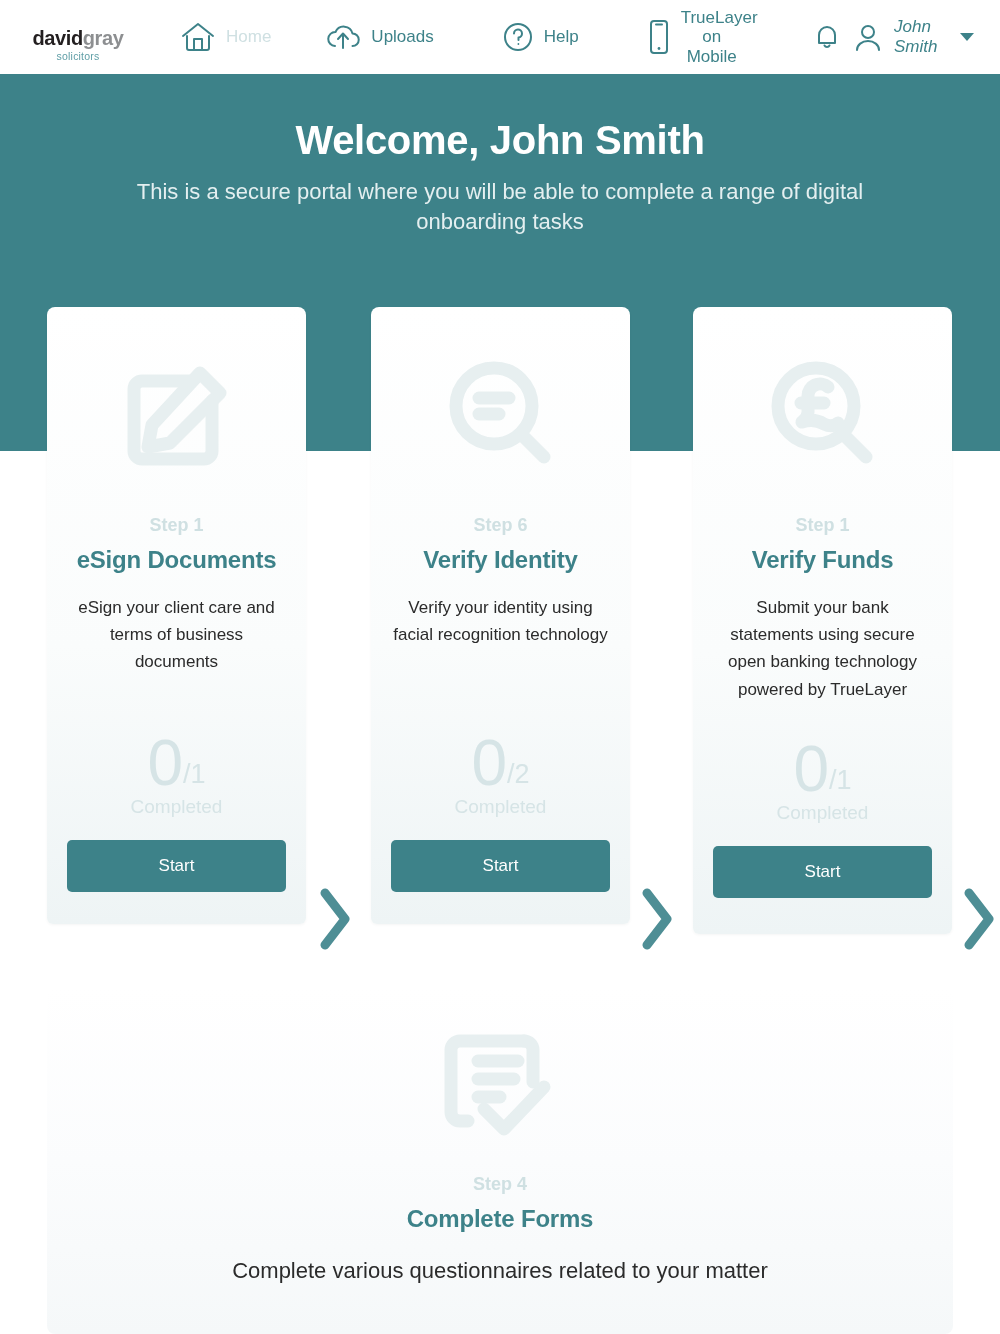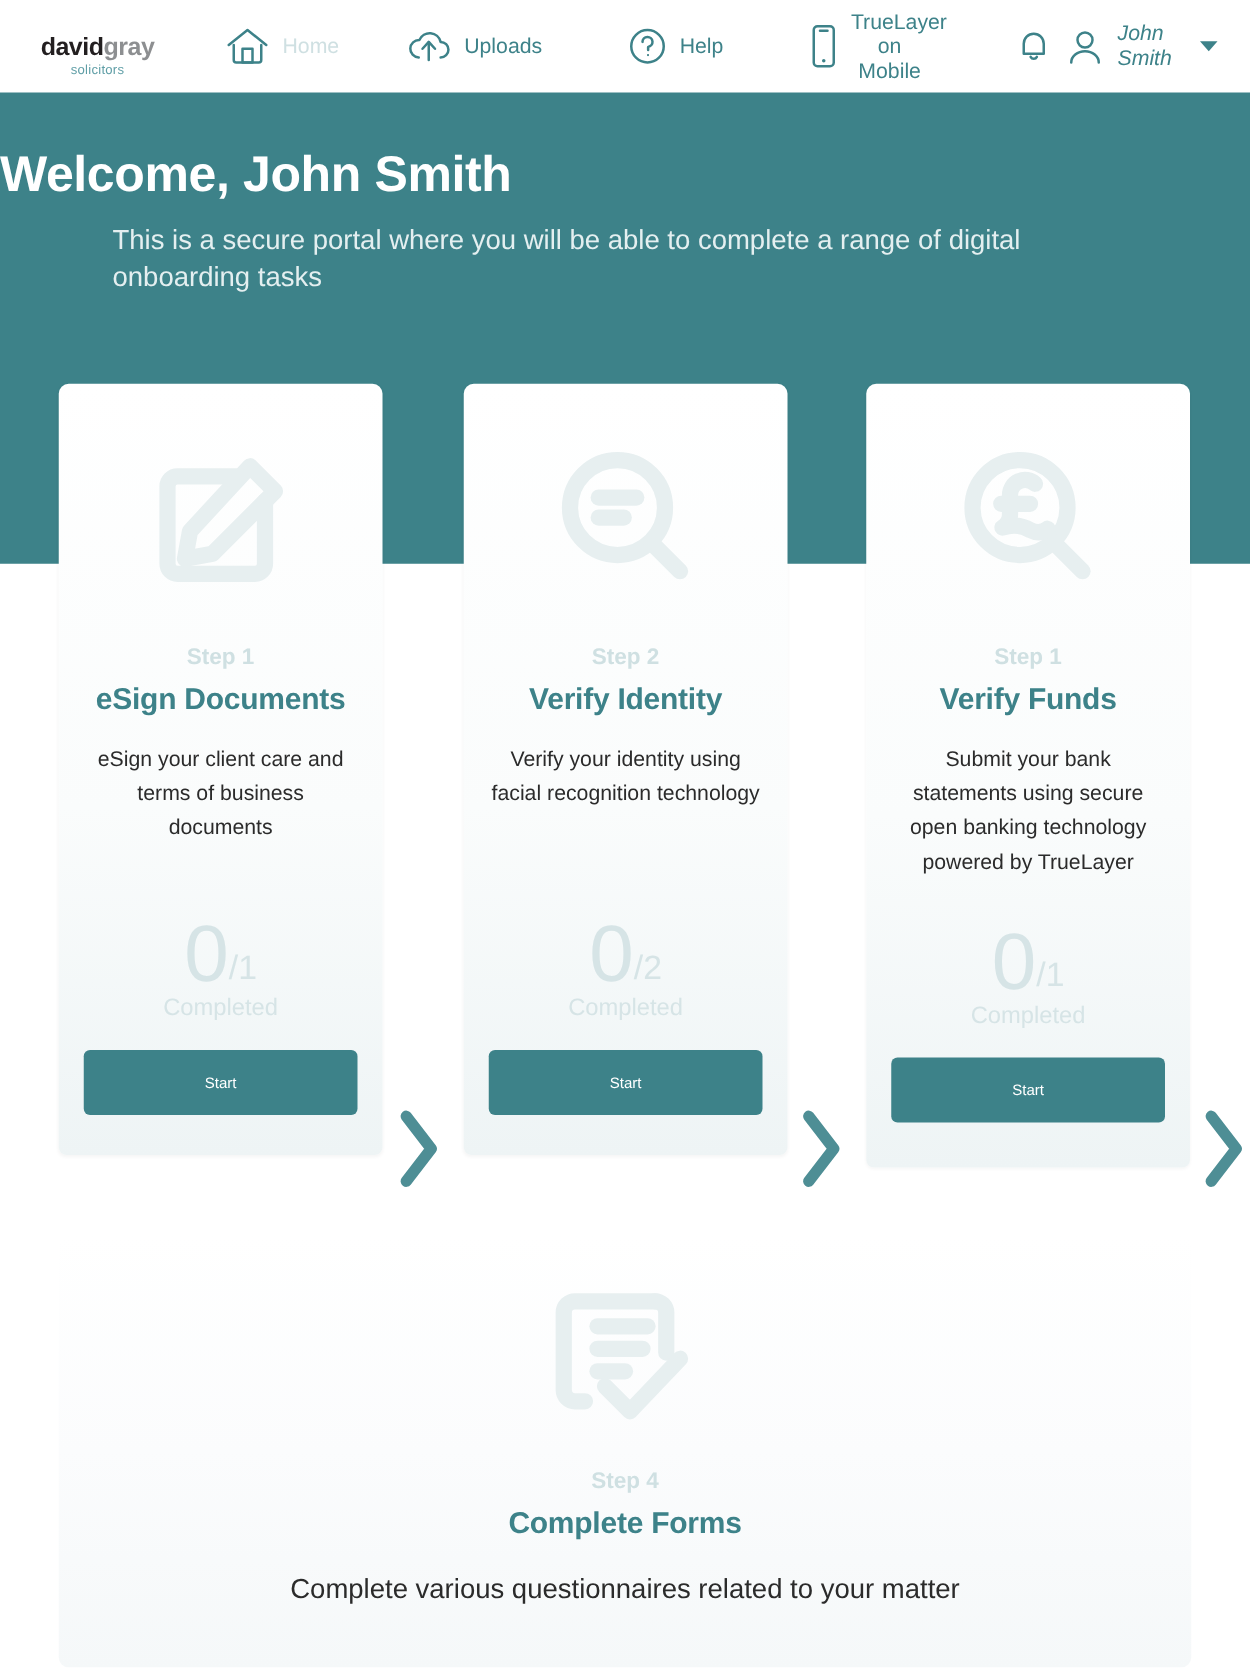--- a/index.html
+++ b/index.html
@@ -37,21 +37,21 @@
   svg { display:block; }
   .ico { stroke:#3d8289; fill:none; stroke-width:2; stroke-linecap:round; stroke-linejoin:round; }
   .user-block { display:flex; align-items:center; gap:10px; margin-left:auto; margin-right:26px;font-style:italic; }
   .user-name { font-size:17px; color:#3d8289; line-height:1.15; text-align:left; width:54px;}
   .caret { width:0;height:0;border-left:7px solid transparent;border-right:7px solid transparent;
            border-top:8px solid #3d8289; margin-left:2px; } .gap-m { width:42px; } .gap-l { width:56px; }
 
   
   .hero {
     position:absolute; top:76px; left:0; width:1000px; height:375px;
-    background:#3d8289; color:#fff;
+    background:#3d8289; text-align:center; color:#fff;
   }
   .hero h1 { font-size:40px; font-weight:bold; letter-spacing:-0.3px; padding-top:42px; }
   .hero p { font-size:22px; font-weight:300; line-height:1.35; margin-top:14px;
             color:#e4eff0; padding:0 90px; }
 
   
   .cards { position:absolute; top:307px; left:0; width:1000px; height:640px; }
   .card {
     position:absolute; top:0; width:259px;
     background: linear-gradient(180deg,#ffffff 0%,#fafcfc 55%,#eef4f5 100%);
@@ -73,21 +73,21 @@
                margin-top:20px; padding:0 20px; }
 
   .counter { margin-top:auto; text-align:center; }
   .count-row { display:flex; align-items:flex-end; justify-content:center; }
   .count-num { font-size:64px; color:#d6e4e6; font-weight:400; line-height:0.95; }
   .count-den { font-size:27px; color:#d6e4e6; line-height:1; padding-bottom:6px; }
   .count-lbl { font-size:19px; color:#d6e4e6; margin-top:2px;text-align:right; }
 
   .start-btn {
     width:219px; height:52px; background:#3d8289; color:#fff;
-    border:none; border-radius:5px; font-size:12px;
+    border:none; border-radius:5px; font-size:17px;
     font-family:"Liberation Sans", sans-serif;
     margin:22px 0 32px 0; cursor:pointer;
   }
   .card.c3 .start-btn { margin-bottom:36px; }
 
   .chevron { position:absolute; top:580px; width:40px; height:66px; }
   .chevron svg { stroke:#4e8e95; fill:none; stroke-width:9; stroke-linecap:round; stroke-linejoin:round; }
   .chev-1 { left:318px; } .chev-2 { left:640px; } .chev-3 { left:962px; }
 
   
@@ -230,21 +230,21 @@
 
     <div class="card c2">
       <div class="card-icon">
         <svg width="130" height="130" viewBox="0 0 130 130">
           <circle cx="58" cy="55" r="38"></circle>
           <path d="M85 83 L108 106"></path>
           <path d="M43 47 H73"></path>
           <path d="M43 63 H63"></path>
         </svg>
       </div>
-      <div class="step-label">Step 2</div>
+      <div class="step-label">Step 6</div>
       <div class="card-title">Verify Identity</div>
       <div class="card-desc">Verify your identity using facial recognition technology</div>
       <div class="counter">
         <div class="count-row">
           <span class="count-num">0</span>
           <span class="count-den">/2</span>
         </div>
         <div class="count-lbl">Completed</div>
       </div>
       <button class="start-btn">Start</button>

